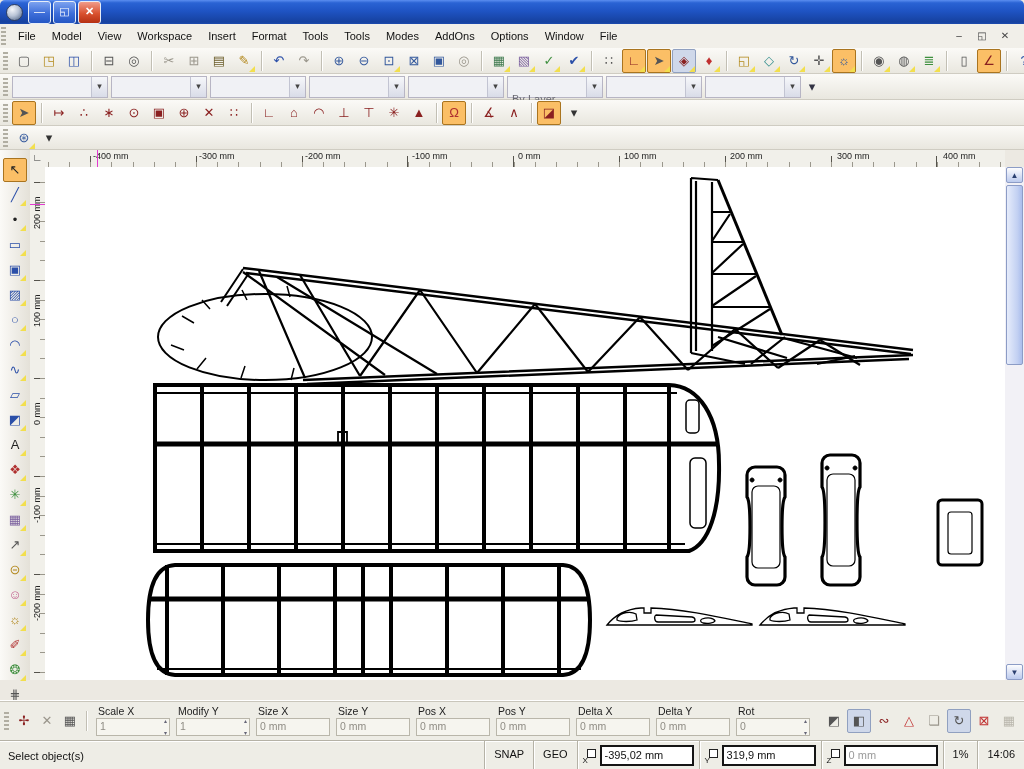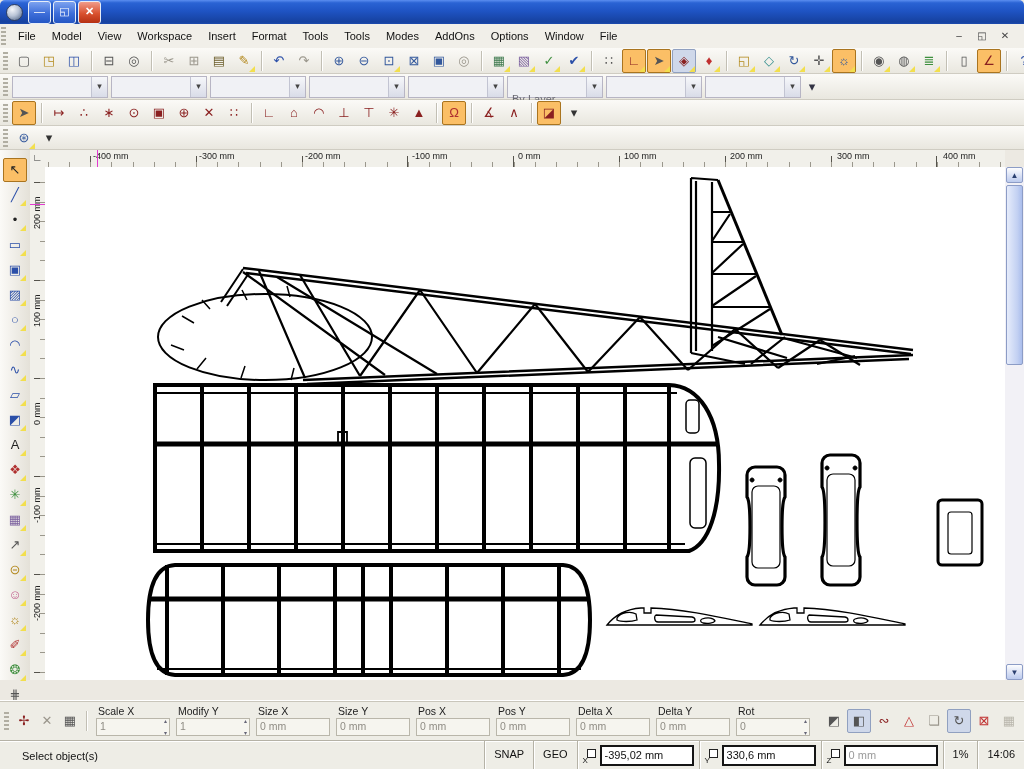--- a/index.html
+++ b/index.html
@@ -114,21 +114,21 @@
   .fldl{display:block;font-size:10.5px;color:#222;padding-left:2px;}
   .fldb{display:block;position:relative;height:16px;margin-top:1px;margin-right:6px;
     border:1px solid #b9b6aa;background:#f6f5ef;}
   .fldb s{position:absolute;left:3px;top:1px;font-size:10.5px;color:#8f8c84;}
   .fldb.spin::before{content:"▴";position:absolute;right:2px;top:-2px;font-size:6px;color:#667;}
   .fldb.spin::after{content:"▾";position:absolute;right:2px;bottom:-1px;font-size:6px;color:#667;}
 
   
   .statusbar{position:absolute;left:0;top:740px;width:1024px;height:29px;display:flex;align-items:center;
     background:#eeede6;border-top:1px solid #b5b2a6;box-shadow:inset 0 1px 0 #fff;font-size:11px;}
-  .sb-msg{flex:1;padding-left:22px;}
+  .sb-msg{flex:1;padding-left:8px;}
   .sb-cell{padding:0 9px;line-height:26px;border-left:1px solid #b5b2a6;box-shadow:inset 1px 0 0 #fff;height:100%;
     box-sizing:border-box;}
   .sb-coord{display:flex;align-items:center;padding:0 5px;border-left:1px solid #b5b2a6;
     box-shadow:inset 1px 0 0 #fff;height:100%;box-sizing:border-box;}
   .axicon{position:relative;display:inline-block;width:14px;height:16px;margin-right:3px;}
   .axicon::before{content:"";position:absolute;left:4px;top:1px;width:7px;height:7px;border:1px solid #222;background:#fff;}
   .axicon s{position:absolute;left:0;bottom:-1px;font-size:8px;color:#111;}
   .coordbox{display:inline-block;width:84px;height:17px;border:2px solid #151515;background:#fff;
     padding:0 3px;font-size:11px;line-height:16px;}
   .coordbox.dim s{color:#9a9a9a;}
@@ -473,21 +473,21 @@
     <span class="sb-coord">
       <i class="axicon">
           <s>X</s>
         </i>
       <u class="coordbox"><s>-395,02 mm</s></u>
     </span>
     <span class="sb-coord">
       <i class="axicon">
           <s>Y</s>
         </i>
-      <u class="coordbox"><s>330,6 mm</s></u>
+      <u class="coordbox"><s>319,9 mm</s></u>
     </span>
     <span class="sb-coord">
       <i class="axicon">
           <s>Z</s>
         </i>
       <u class="coordbox dim"><s>0 mm</s></u>
     </span>
     <span class="sb-cell">1%</span>
     <span class="sb-cell" style="min-width:45px">14:06</span>
   </div>

